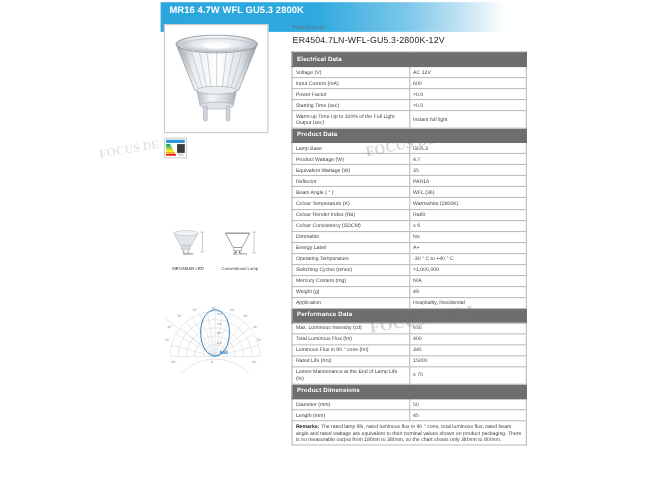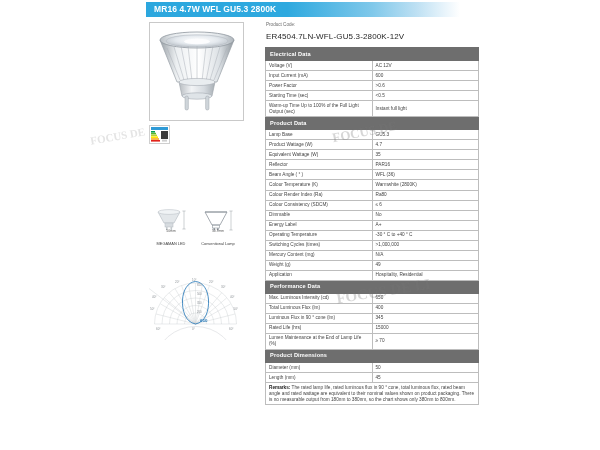--- a/index.html
+++ b/index.html
@@ -23,21 +23,21 @@
     width: 318px;
     height: 450px;
   }
 
   
   #title-bar {
     position: absolute;
     left: 0px;
     top: 2px;
     width: 314px;
-    height: 15px;
+    height: 27px;
     background: linear-gradient(to right,
         #2ca7de 0%, #2ea9df 45%, #7fc8ea 72%,
         #bde0f3 86%, #e8f4fb 95%, #ffffff 100%);
   }
   #title-bar .title-text {
     position: absolute;
     left: 8px;
     top: 2px;
     font-size: 8.5px;
     font-weight: bold;

